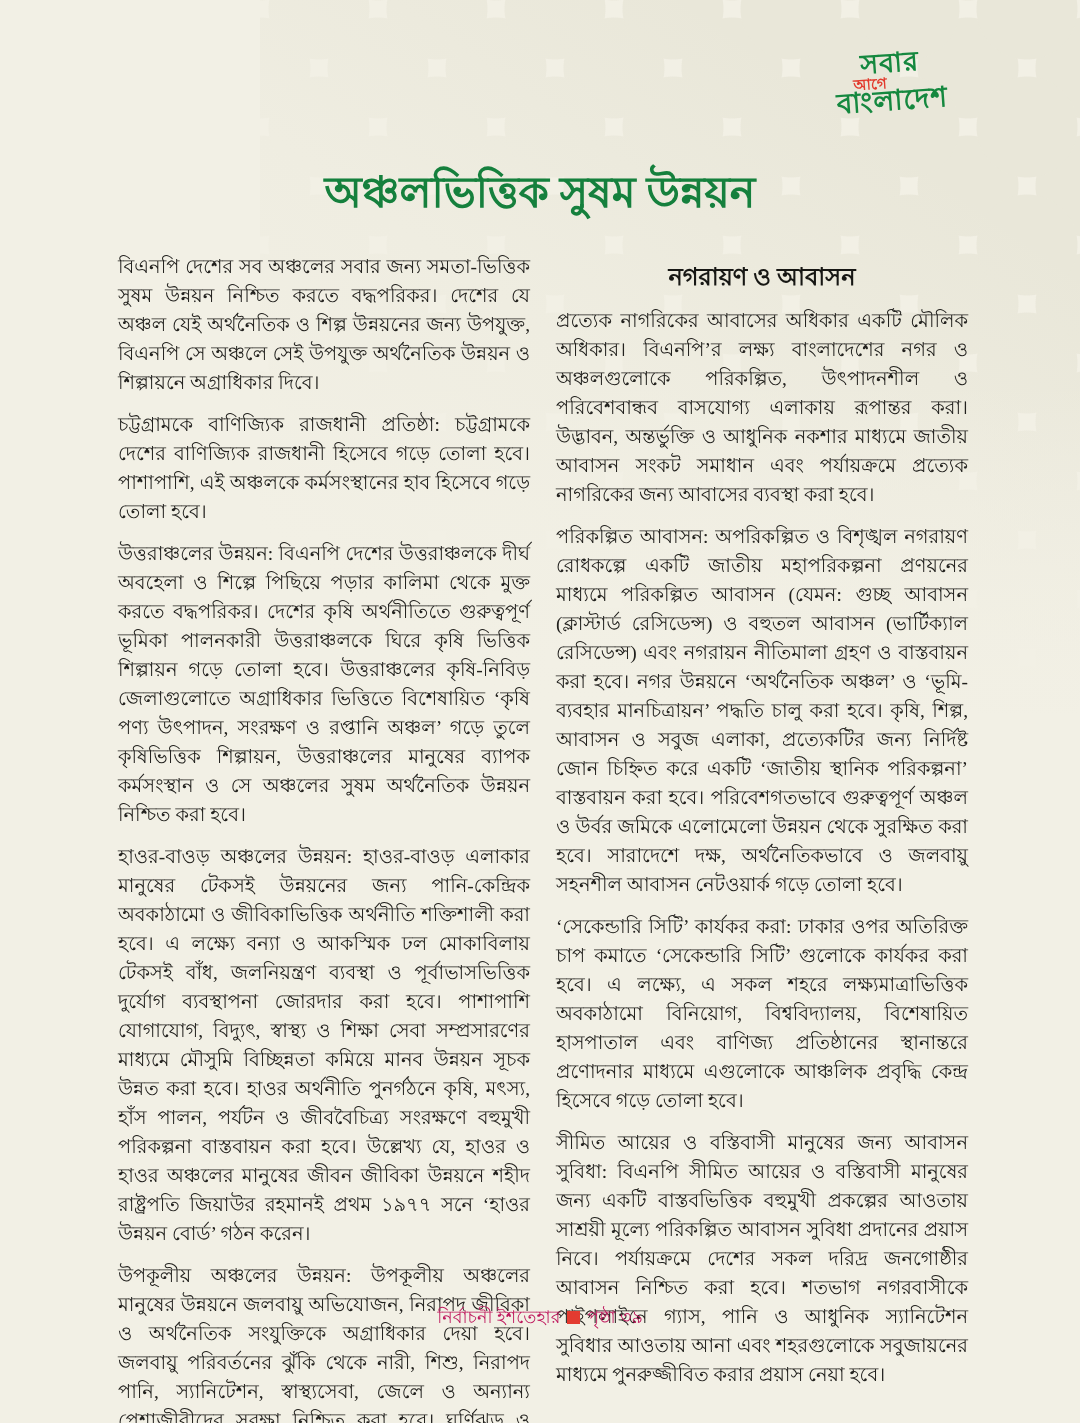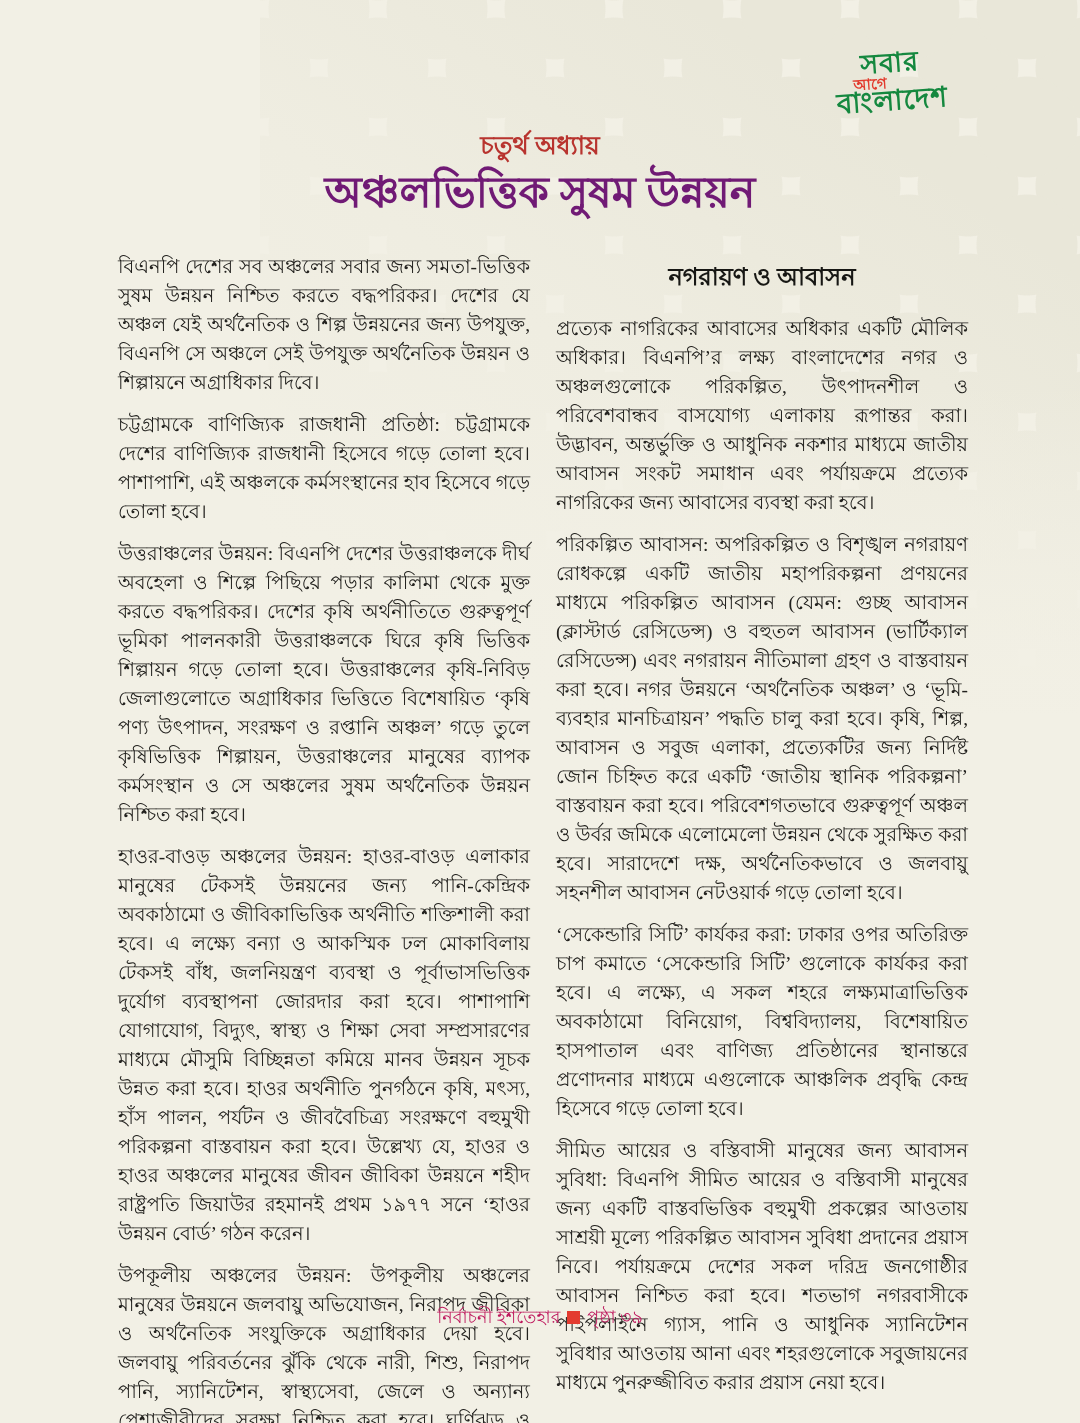--- a/index.html
+++ b/index.html
@@ -39,37 +39,37 @@
   .logo .l2{font-size:15px;margin:-2px 0 -3px -42px;}
   .logo .l3{font-size:28px;letter-spacing:1px;}
 
   
   .chapter{
     position:absolute;top:126px;left:0;width:100%;
     text-align:center;font-size:25px;font-weight:bold;
   }
   .doc-title{
     position:absolute;top:160px;left:0;width:100%;
-    text-align:center;font-size:43px;font-weight:bold;color:#701a75;
+    text-align:center;font-size:43px;font-weight:bold;color:#15803d;
   }
 
   
   .columns{
     position:absolute;top:252px;left:118px;right:112px;
     display:flex;gap:26px;
   }
   .col{width:412px;flex:0 0 412px;}
   .col p{
     margin:0 0 13px 0;
     font-size:19.4px;line-height:1.495;
     text-align:justify;text-justify:inter-word;
   }
   .col p b{font-weight:normal;}
   .col h3.sec{
-    margin:6px 0 16px 0;text-align:center;
+    margin:6px 0 8px 0;text-align:center;
     font-size:24px;font-weight:bold;color:#171714;
   }
 
   
   .footer{
     position:absolute;top:1304px;left:0;width:100%;
     text-align:center;font-size:17.5px;color:#be185d;
   }
   .footer .sq{
     display:inline-block;width:13px;height:13px;margin:0 7px;
@@ -83,21 +83,20 @@
 
   <div class="dots"></div>
   <div class="dots-fade"></div>
 
   <div class="logo">
     <div class="l1" style="color: rgb(21, 136, 63);">সবার</div>
     <div class="l2" style="color: rgb(226, 59, 46);">আগে</div>
     <div class="l3" style="color: rgb(21, 136, 63);">বাংলাদেশ</div>
   </div>
 
-  <div class="chapter" style="color: rgb(184, 52, 47);">চতুর্থ অধ্যায়</div>
   <h1 class="doc-title" style="margin:0;">অঞ্চলভিত্তিক সুষম উন্নয়ন</h1>
 
   <div class="columns">
     <div class="col" id="col-left">
         <p>বিএনপি দেশের সব অঞ্চলের সবার জন্য সমতা-ভিত্তিক সুষম উন্নয়ন নিশ্চিত করতে বদ্ধপরিকর। দেশের যে অঞ্চল যেই অর্থনৈতিক ও শিল্প উন্নয়নের জন্য উপযুক্ত, বিএনপি সে অঞ্চলে সেই উপযুক্ত অর্থনৈতিক উন্নয়ন ও শিল্পায়নে অগ্রাধিকার দিবে।</p>
         <p><b>চট্টগ্রামকে বাণিজ্যিক রাজধানী প্রতিষ্ঠা: </b>চট্টগ্রামকে দেশের বাণিজ্যিক রাজধানী হিসেবে গড়ে তোলা হবে।  পাশাপাশি, এই অঞ্চলকে কর্মসংস্থানের হাব হিসেবে গড়ে তোলা হবে।</p>
         <p><b>উত্তরাঞ্চলের উন্নয়ন: </b>বিএনপি দেশের উত্তরাঞ্চলকে দীর্ঘ অবহেলা ও শিল্পে পিছিয়ে পড়ার কালিমা থেকে মুক্ত করতে বদ্ধপরিকর। দেশের কৃষি অর্থনীতিতে গুরুত্বপূর্ণ ভূমিকা পালনকারী উত্তরাঞ্চলকে ঘিরে কৃষি ভিত্তিক শিল্পায়ন গড়ে তোলা হবে।  উত্তরাঞ্চলের কৃষি-নিবিড় জেলাগুলোতে অগ্রাধিকার ভিত্তিতে বিশেষায়িত ‘কৃষি পণ্য উৎপাদন, সংরক্ষণ ও রপ্তানি অঞ্চল’ গড়ে তুলে কৃষিভিত্তিক শিল্পায়ন, উত্তরাঞ্চলের মানুষের ব্যাপক কর্মসংস্থান ও সে অঞ্চলের সুষম অর্থনৈতিক উন্নয়ন নিশ্চিত করা হবে।</p>
         <p><b>হাওর-বাওড় অঞ্চলের উন্নয়ন: </b>হাওর-বাওড় এলাকার মানুষের টেকসই উন্নয়নের জন্য পানি-কেন্দ্রিক অবকাঠামো ও জীবিকাভিত্তিক অর্থনীতি শক্তিশালী করা হবে। এ লক্ষ্যে বন্যা ও আকস্মিক ঢল মোকাবিলায় টেকসই বাঁধ, জলনিয়ন্ত্রণ ব্যবস্থা ও পূর্বাভাসভিত্তিক দুর্যোগ ব্যবস্থাপনা জোরদার করা হবে। পাশাপাশি যোগাযোগ, বিদ্যুৎ, স্বাস্থ্য ও শিক্ষা সেবা সম্প্রসারণের মাধ্যমে মৌসুমি বিচ্ছিন্নতা কমিয়ে মানব উন্নয়ন সূচক উন্নত করা হবে। হাওর অর্থনীতি পুনর্গঠনে কৃষি, মৎস্য, হাঁস পালন, পর্যটন ও জীববৈচিত্র্য সংরক্ষণে বহুমুখী পরিকল্পনা বাস্তবায়ন করা হবে। উল্লেখ্য যে, হাওর ও হাওর অঞ্চলের মানুষের জীবন জীবিকা উন্নয়নে শহীদ রাষ্ট্রপতি জিয়াউর রহমানই প্রথম ১৯৭৭ সনে ‘হাওর উন্নয়ন বোর্ড’ গঠন করেন।</p>
         <p><b>উপকূলীয় অঞ্চলের উন্নয়ন: </b>উপকূলীয় অঞ্চলের মানুষের উন্নয়নে জলবায়ু অভিযোজন, নিরাপদ জীবিকা ও অর্থনৈতিক সংযুক্তিকে অগ্রাধিকার দেয়া হবে।  জলবায়ু পরিবর্তনের ঝুঁকি থেকে নারী, শিশু, নিরাপদ পানি, স্যানিটেশন, স্বাস্থ্যসেবা, জেলে ও অন্যান্য পেশাজীবীদের সুরক্ষা নিশ্চিত করা হবে। ঘূর্ণিঝড় ও জলোচ্ছ্বাস মোকাবিলায় টেকসই বেড়িবাঁধ, সাইক্লোন শেল্টার ও আগাম সতর্কতা ব্যবস্থা উন্নত করা হবে। লবণাক্ততা সহনশীল কৃষি, আধুনিক মৎস্য ও সামুদ্রিক অর্থনীতি, ক্ষুদ্র ও মাঝারি উদ্যোগ এবং দক্ষতা উন্নয়নের মাধ্যমে কর্মসংস্থান সৃষ্টি করা হবে। সুনীল অর্থনীতির উন্নয়ন এবং আধুনিক বন্দর ব্যবস্থাপনায় গুরুত্বারোপ করা হবে।  উপকূলীয় অঞ্চলের সার্বিক উন্নয়নের লক্ষ্যে ‘উপকূল উন্নয়ন বোর্ড’ গঠন করা হবে।</p>
       </div>

